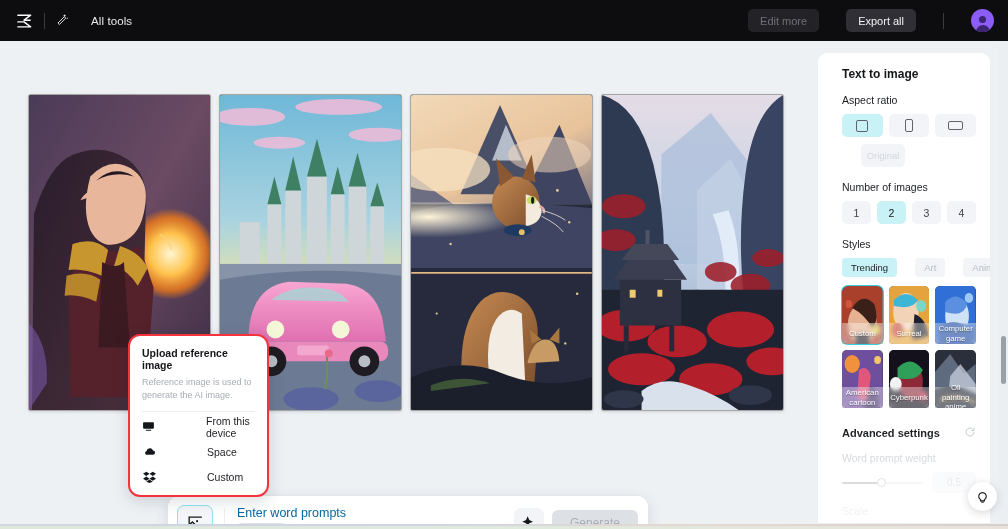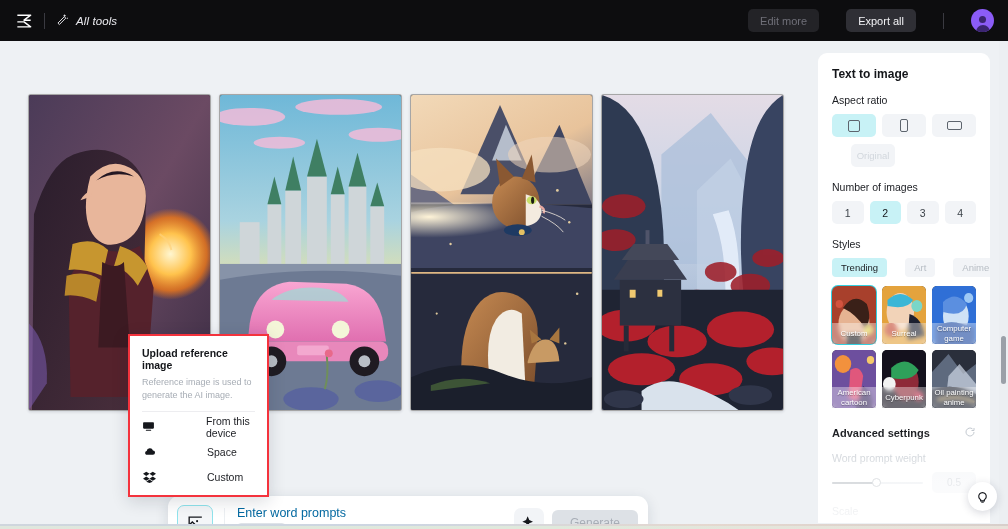--- a/index.html
+++ b/index.html
@@ -11,21 +11,21 @@
   }
   #app { position: relative; width: 1008px; height: 529px; background: #eef1f4; }
 
   
   .topbar {
     position: absolute; left: 0; top: 0; width: 1008px; height: 41px;
     background: #0d0d0f; display: flex; align-items: center; padding: 0 10px;
   }
   .logo { width: 28px; height: 28px; display: flex; align-items: center; justify-content: center; }
   .vdiv { width: 1px; height: 16px; background: #3a3a41; margin: 0 10px 0 6px; }
-  .alltools { display: flex; align-items: center; gap: 7px; cursor: pointer; font-style: italic; }
+  .alltools { display: flex; align-items: center; gap: 22px; cursor: pointer; }
   .alltools .lbl { color: #e9e9ee; font-size: 11.5px; letter-spacing: .1px; }
   .topbar-right { margin-left: auto; display: flex; align-items: center; gap: 27px; padding-right: 4px; }
   .tbtn {
     height: 23px; padding: 0 12px; border-radius: 5px; font-size: 11px;
     display: flex; align-items: center; justify-content: center; cursor: pointer;
   }
   .tbtn.ghost { background: #232327; color: #6f6f78; }
   .tbtn.solid { background: #2f2f35; color: #f2f2f5; }
   .tb-sep { width: 1px; height: 16px; background: #3a3a41; }
   .avatar {
@@ -68,34 +68,34 @@
   .magic { width: 30px; height: 30px; border-radius: 7px; background: #f2f4f7;
            display: flex; align-items: center; justify-content: center; cursor: pointer; margin-right: 8px;}
   .genbtn {
     height: 27px; padding: 0 18px; border-radius: 6px; background: #dde1e6; color: #a7adb6;
     font-size: 12px; display: flex; align-items: center; justify-content: center; cursor: pointer;
   }
 
   
   .popup {
     position: absolute; left: 128px; top: 293px; width: 141px; height: 163px;
-    background: #ffffff; border: 2px solid #f4333d; border-radius: 0;
+    background: #ffffff; border: 2px solid #f4333d; border-radius: 12px;
     box-shadow: 0 4px 16px rgba(20,30,50,.16); padding: 11px 12px 0 12px; z-index: 20;
   }
   .popup h4 { font-size: 10.5px; color: #14161a; font-weight: bold; margin-bottom: 5px; }
   .popup .sub { font-size: 9px; color: #a7adb5; line-height: 1.45; }
   .popup .hr { height: 1px; background: #ededf0; margin: 9px 0 2px 0; }
   .pitem { display: flex; align-items: center; gap: 9px; height: 25px; cursor: pointer; }
   .pitem .ilabel { font-size: 10.5px; color: #1b1d22; padding-left: 42px; }
   .pitem .ico { width: 14px; display: flex; align-items: center; justify-content: center; }
 
   
   .sidebar {
     position: absolute; left: 818px; top: 53px; width: 172px; height: 470px;
-    background: #ffffff; border-radius: 9px 9px 0 0; padding: 14px 14px 0 14px;
+    background: #ffffff; border-radius: 9px 9px 0 0; padding: 14px 14px 0 24px;
     overflow: hidden;
   }
   .panel-title { font-size: 12px; font-weight: bold; color: #14161a; margin-bottom: 13px; }
   .sec-label { font-size: 10.5px; color: #1b1d22; margin-bottom: 8px; font-weight: normal; }
   .sec-label.dim { color: #bfc5cc; }
   .row { display: flex; gap: 6px; margin-bottom: 7px; }
   .ratio {
     flex: 1; height: 23px; border-radius: 5px; background: #f2f4f7;
     display: flex; align-items: center; justify-content: center; cursor: pointer;
   }

